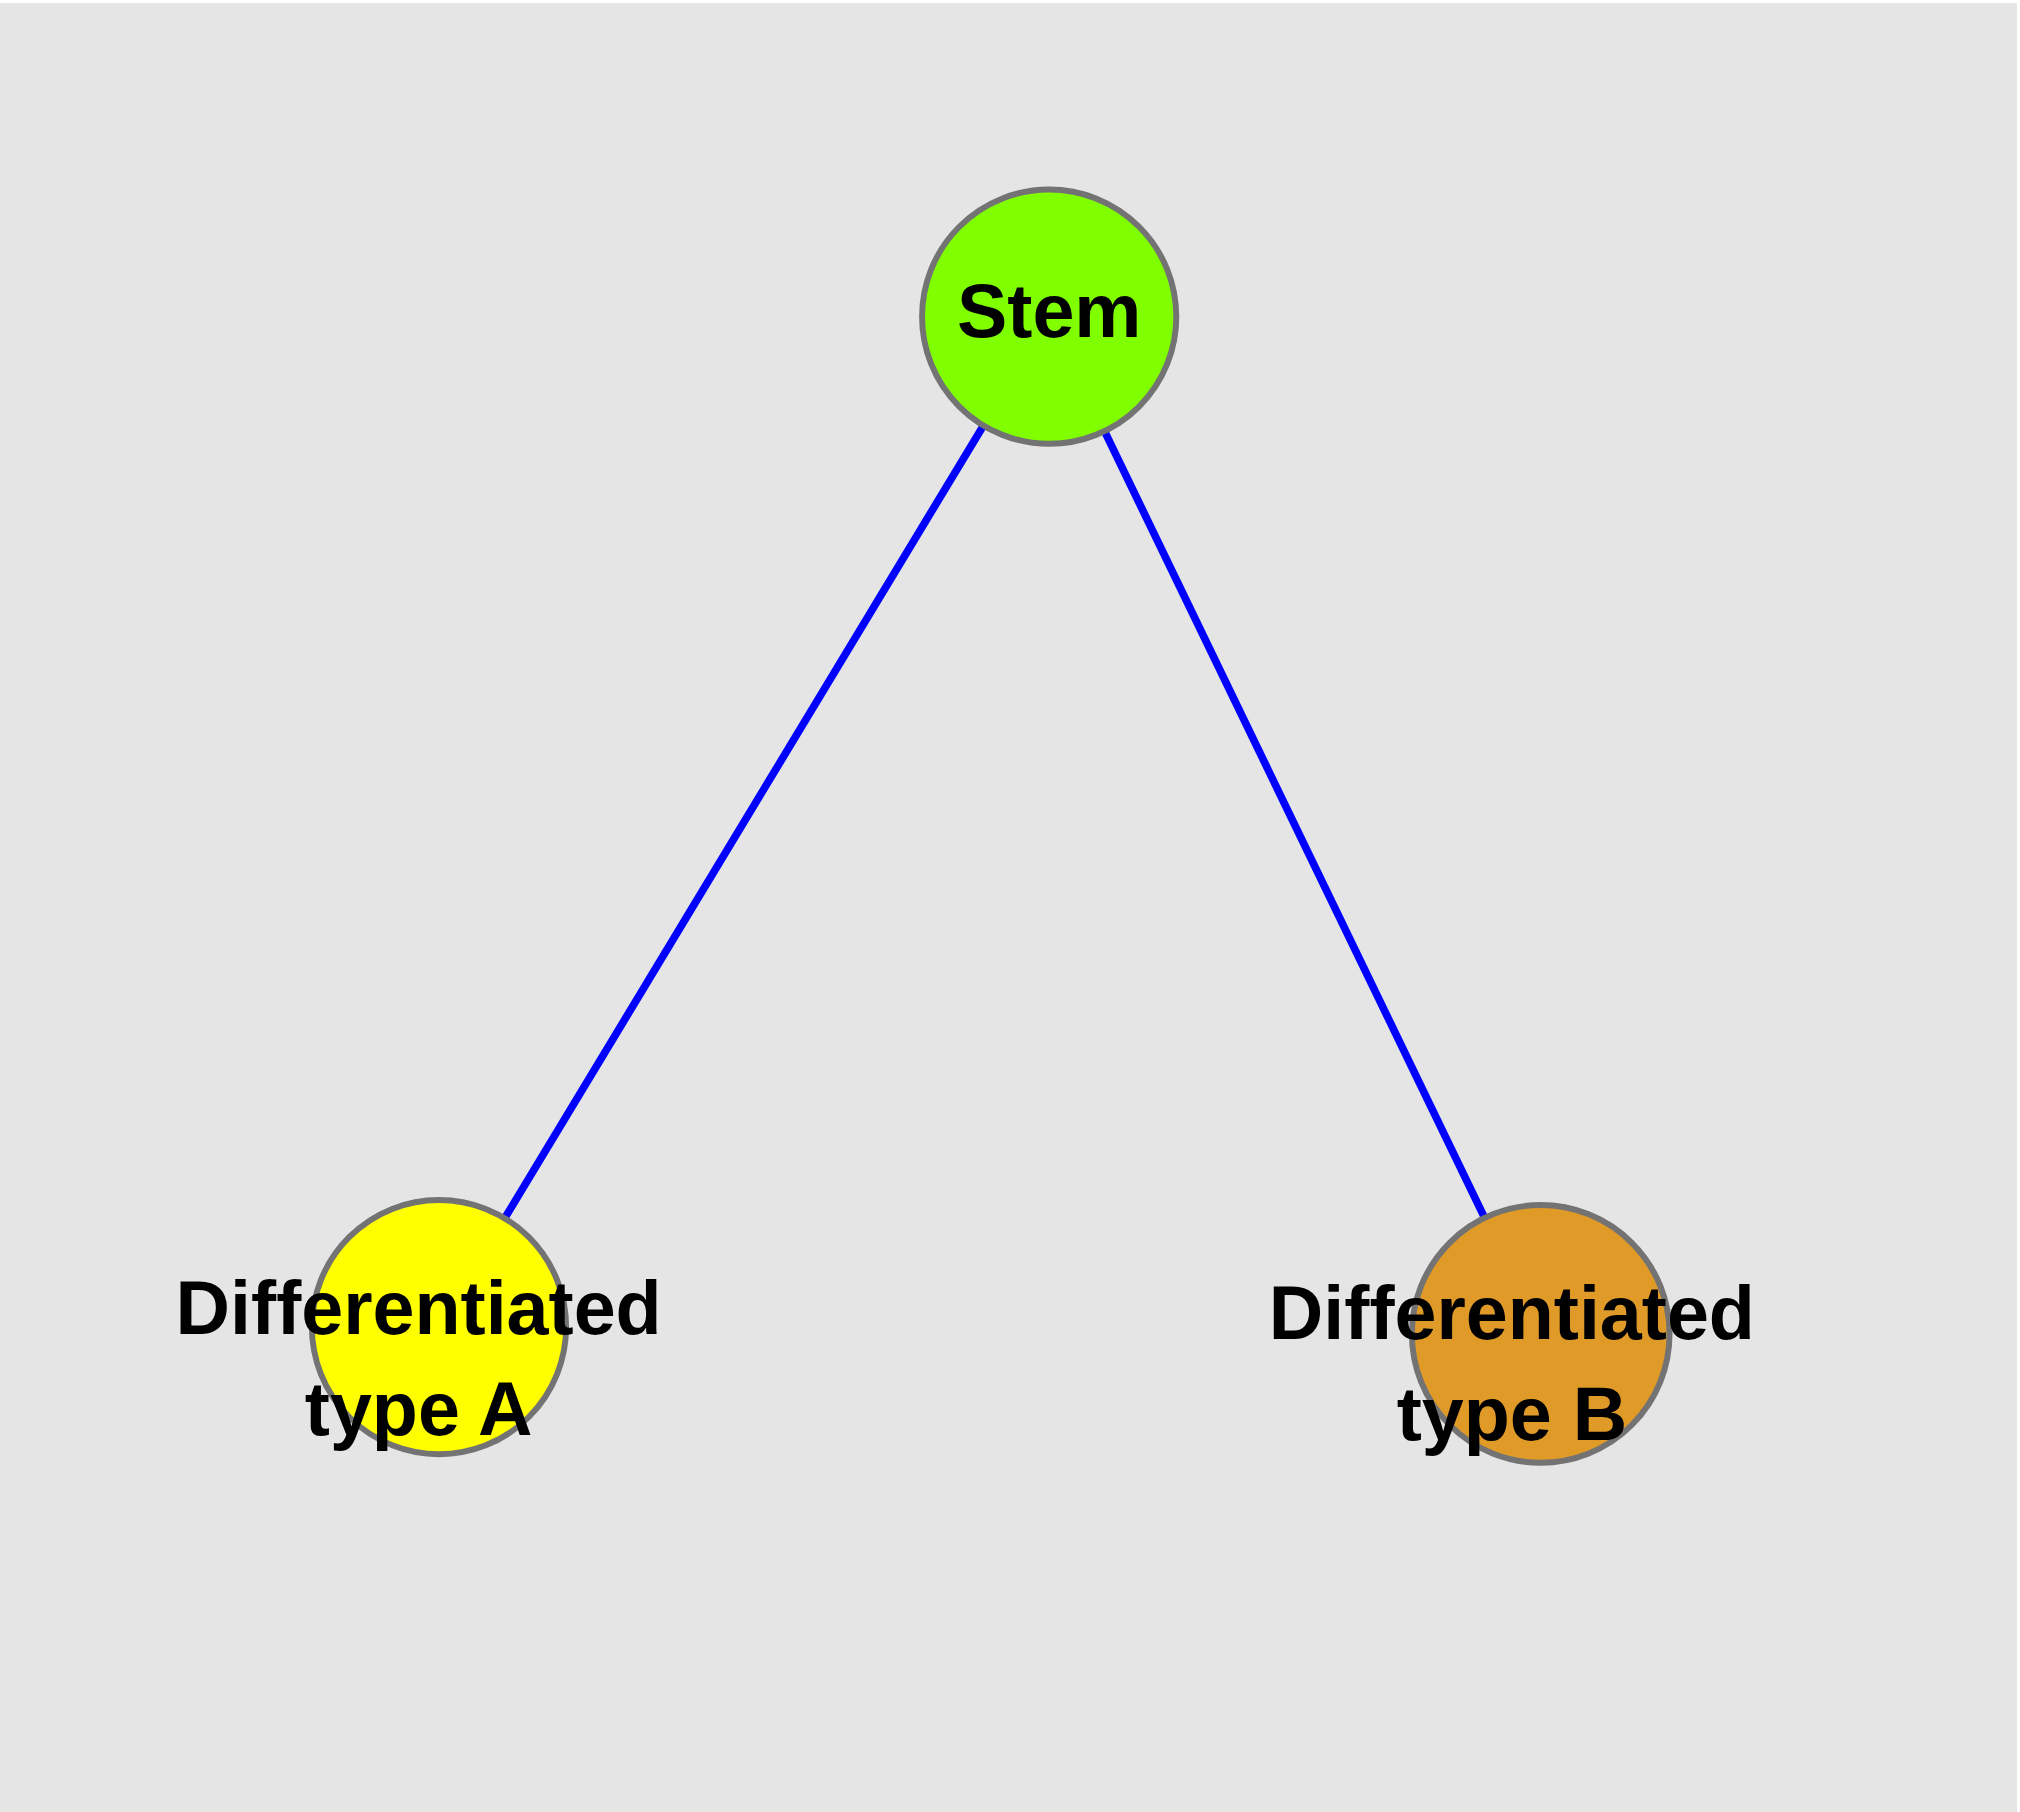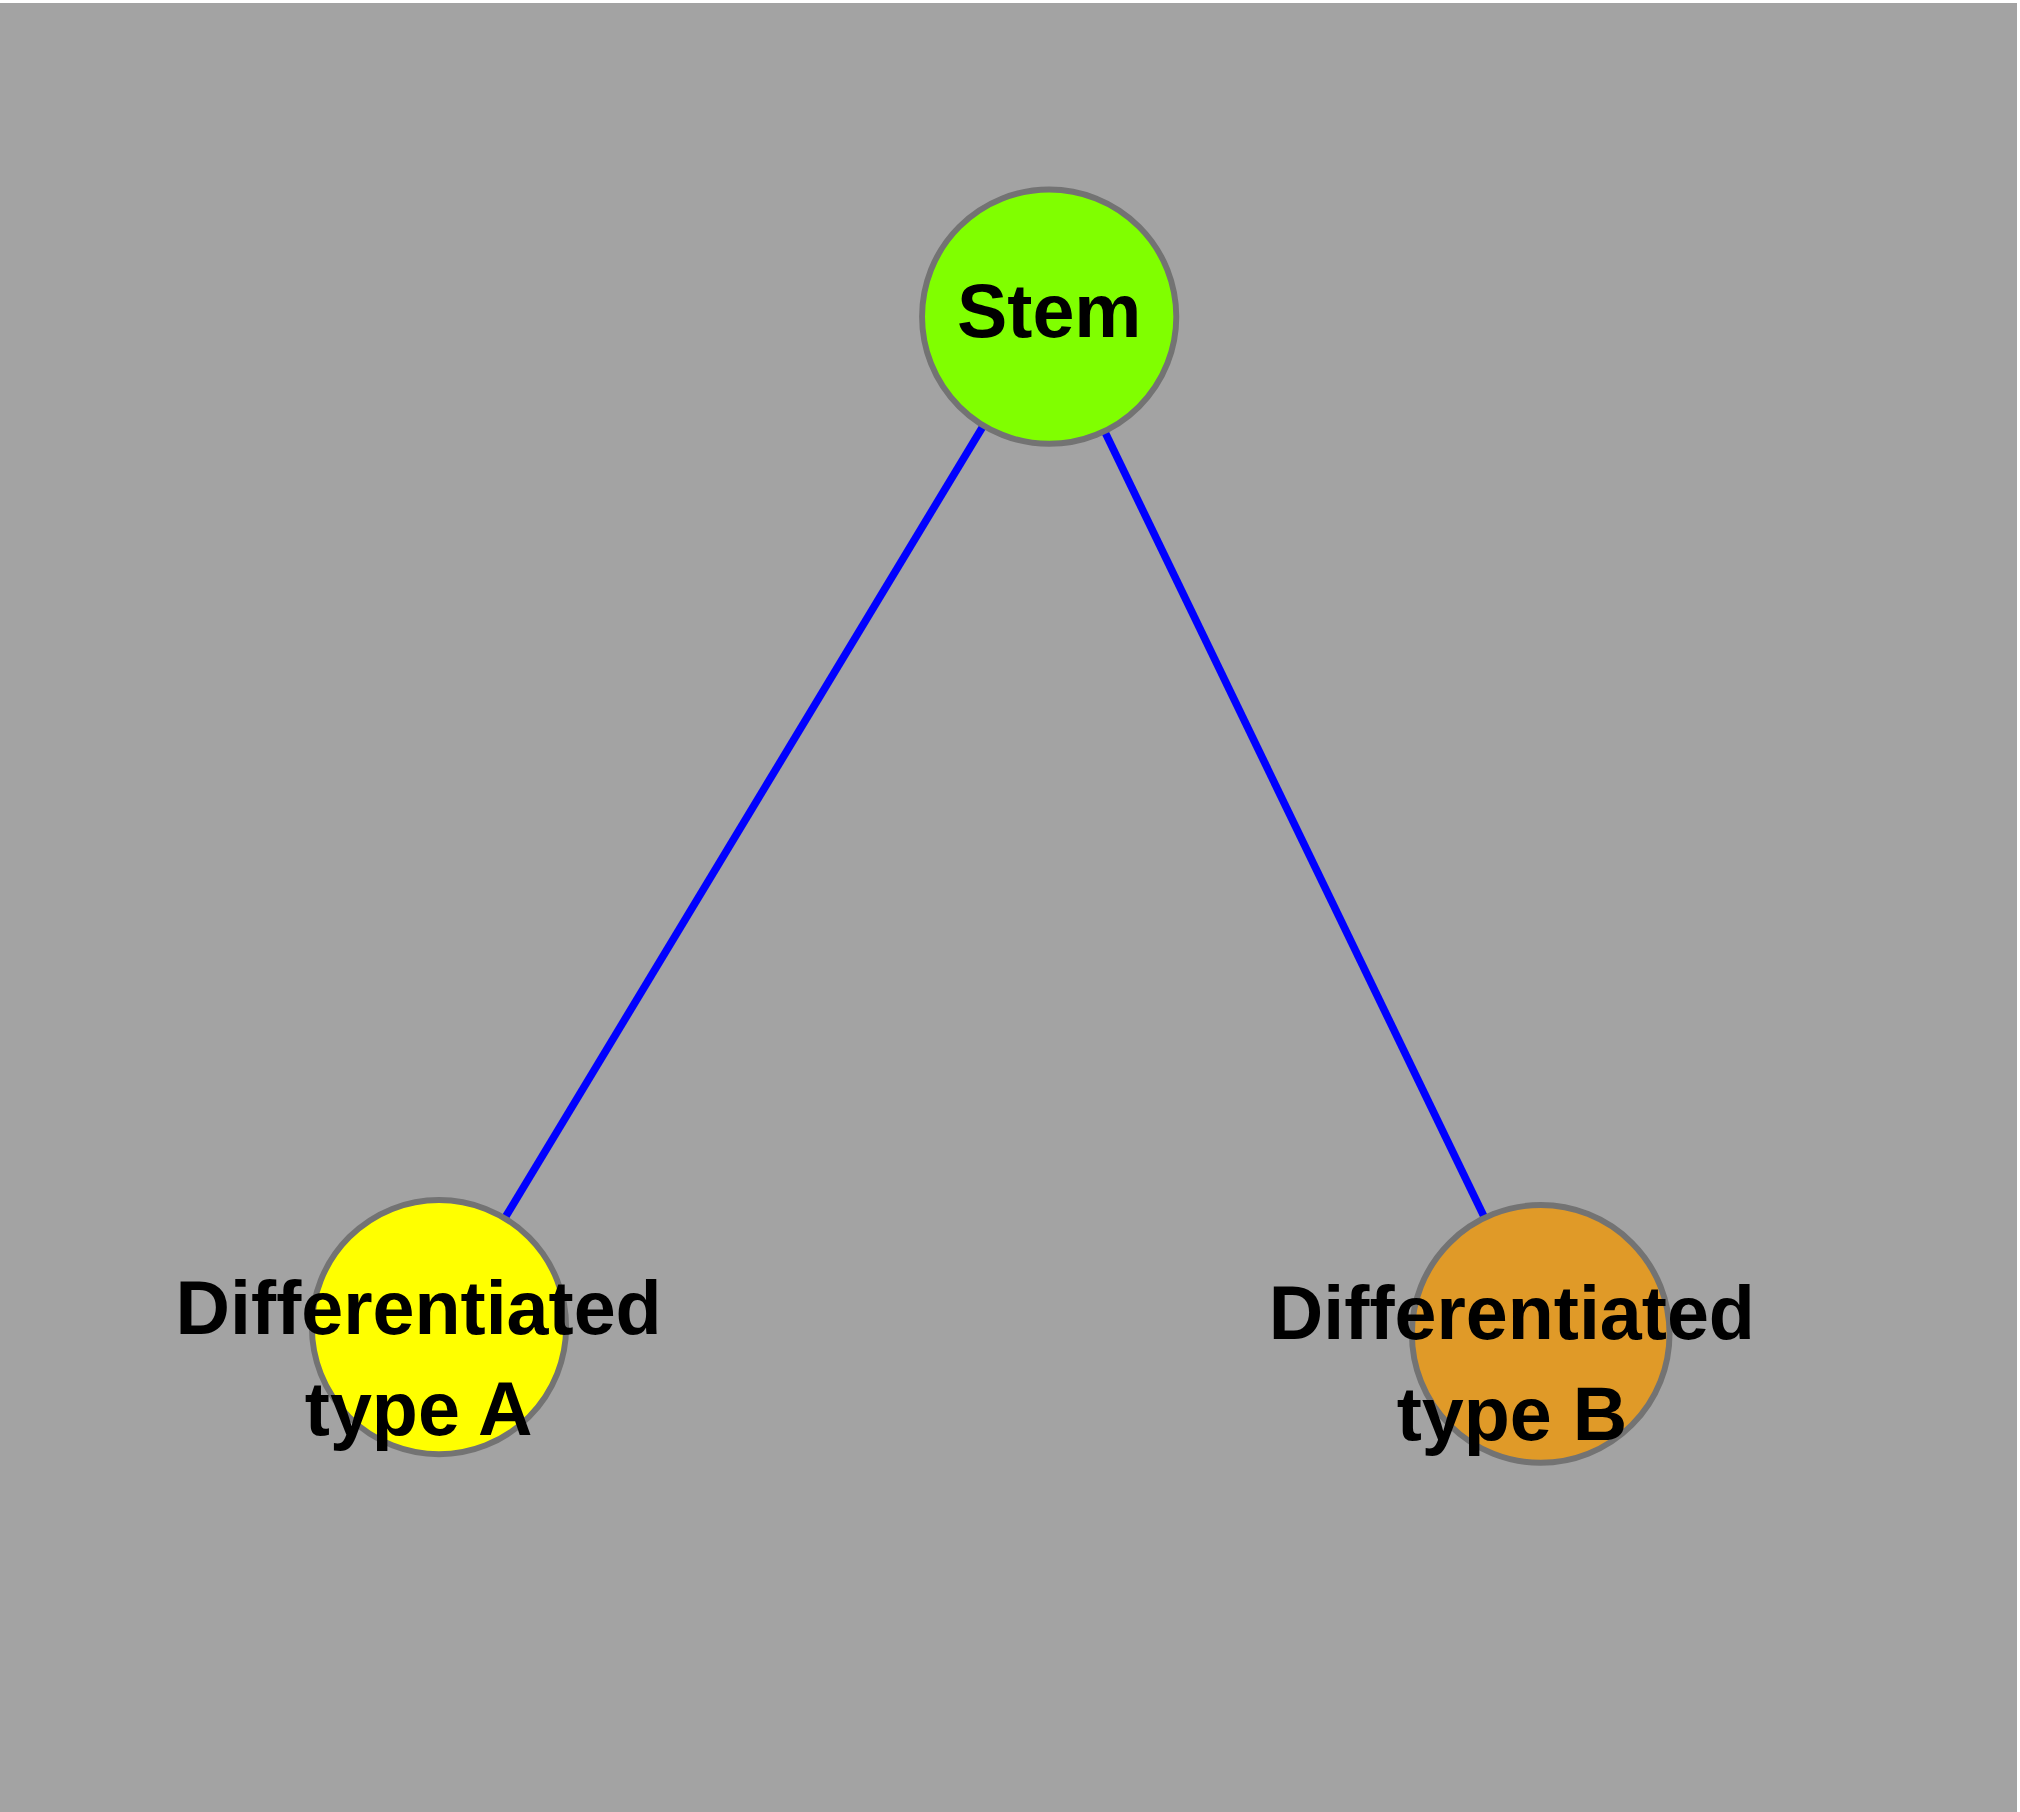--- a/index.html
+++ b/index.html
@@ -14,21 +14,21 @@
     background: #ffffff;
     overflow: hidden;
     font-family: "Liberation Sans", sans-serif;
   }
   #canvas {
     position: absolute;
     left: 0;
     top: 3.4px;
     width: 2017px;
     height: 1809px;
-    background: #a3a3a3;
+    background: #e5e5e5;
   }
   #graph-svg {
     position: absolute;
     left: 0;
     top: 0;
     width: 100%;
     height: 100%;
     display: block;
   }
   .edge-line {

